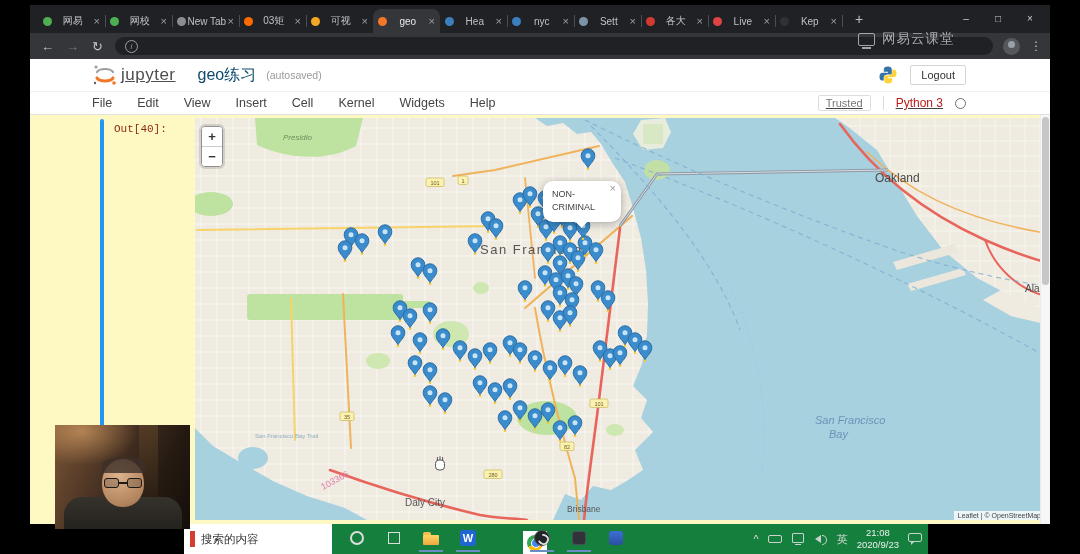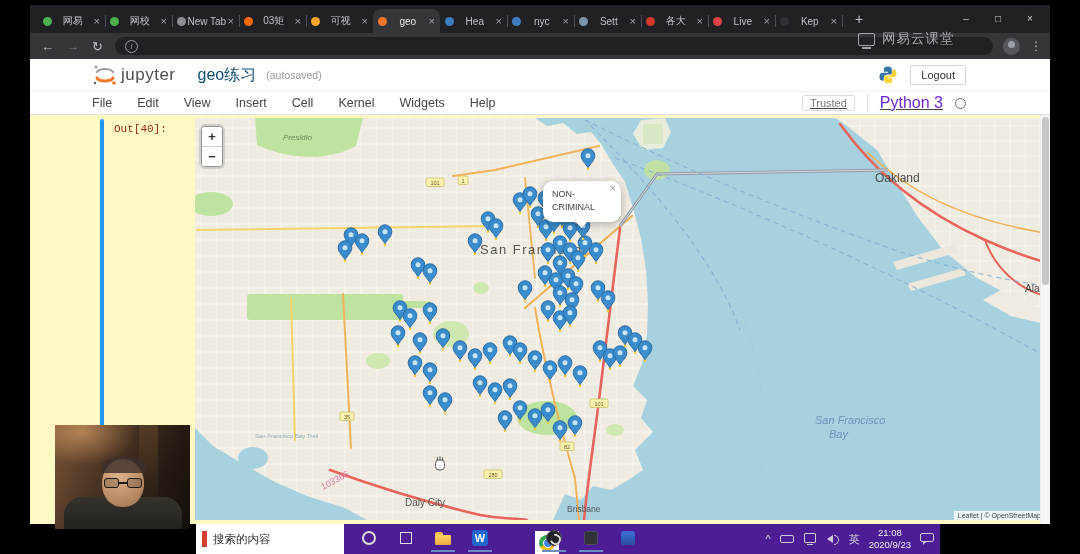--- a/index.html
+++ b/index.html
@@ -28,49 +28,49 @@
   .avatar::after{content:'';position:absolute;left:5px;top:3px;width:7px;height:7px;border-radius:50%;background:#9aa0a6;}
   .dots{color:#c2c5c9;font-size:12px;width:10px;text-align:center;}
   .watermark{position:absolute;left:828px;top:25px;display:flex;align-items:center;gap:7px;opacity:.85;z-index:6;pointer-events:none;}
   .wm-icon{width:15px;height:11px;border:1.5px solid #b9bcc2;border-radius:2px;position:relative;}
   .wm-icon::after{content:'';position:absolute;left:3px;right:3px;bottom:-4px;height:1.5px;background:#b9bcc2;}
   .wm-text{color:#c3c6cb;font-size:13.5px;letter-spacing:1px;text-shadow:0 1px 2px rgba(0,0,0,.4);}
   
   .page{position:absolute;left:0;top:54px;right:0;bottom:0;background:#fff;}
   .jheader{position:absolute;left:0;top:0;right:0;height:32px;display:flex;align-items:center;padding:0 84px 0 62px;box-sizing:border-box;}
   .jlogo{display:flex;align-items:center;gap:3px;}
-  .jlogo-text{font-size:17px;color:#4e4e4e;letter-spacing:.5px;}
+  .jlogo-text{font-size:17px;color:#4e4e4e;letter-spacing:.5px;text-decoration:underline;}
   .jtitle{margin-left:22px;font-size:16px;color:#0c4a6e;}
   .jautosave{margin-left:10px;font-size:10.5px;color:#9a9a9a;}
   .jspacer{flex:1;}
   .logout{border:1px solid #d5d5d5;background:#fff;color:#333;font-size:11px;padding:3px 10px;border-radius:2px;margin-left:12px;font-family:inherit;text-align:right;}
   .jmenu{position:absolute;left:0;top:32px;right:0;height:24px;display:flex;align-items:center;padding:0 84px 0 62px;border-bottom:1px solid #e0e0e0;border-top:1px solid #f0f0f0;font-size:12.5px;color:#444;box-sizing:border-box;}
   .mitem{margin-right:25px;}
   .jmenu-right{margin-left:auto;display:flex;align-items:center;gap:12px;text-decoration:underline;}
   .trusted{font-size:11px;color:#777;border:1px solid #ddd;padding:1px 7px;border-radius:2px;}
-  .kernel{font-size:16px;color:#6d28d9;border-left:1px solid #ddd;padding-left:12px;}
+  .kernel{font-size:12px;color:#b91c1c;border-left:1px solid #ddd;padding-left:12px;}
   .kstatus{width:11px;height:11px;border:1.5px solid #6f6f6f;border-radius:50%;box-sizing:border-box;}
   .notebook{position:absolute;left:0;top:56px;right:0;bottom:0;background:#fef9c3;}
   .cellbar{position:absolute;left:70px;top:4px;width:4px;height:386px;background:#2196f3;border-radius:2px;}
   .outlabel{position:absolute;left:84px;top:8px;font-family:"Liberation Mono",monospace;font-size:11px;color:#8f2a1a;}
   
   .map{position:absolute;left:165px;top:3px;width:850px;height:402px;overflow:hidden;background:#a8d1e0;}
   .map svg{position:absolute;left:0;top:0;font-family:"Liberation Sans",sans-serif;}
   .zoom{position:absolute;left:6px;top:8px;width:20px;border:1px solid #919191;border-radius:4px;overflow:hidden;box-shadow:0 0 0 2px rgba(0,0,0,.12);}
   .zbtn{height:19px;background:#fff;color:#333;font-size:13px;font-weight:bold;text-align:center;line-height:19px;}
   .zbtn:first-child{border-bottom:1px solid #ccc;}
   .popup{position:absolute;left:348px;top:63px;width:78px;height:41px;background:#fff;border-radius:10px;box-shadow:0 2px 8px rgba(0,0,0,.3);}
   .ptext{padding:7px 0 0 9px;font-size:9px;color:#444;line-height:1.45;}
   .pclose{position:absolute;right:5px;top:1px;color:#999;font-size:11px;}
   .ptail{position:absolute;left:34px;bottom:-4px;width:9px;height:9px;background:#fff;transform:rotate(45deg);box-shadow:2px 2px 4px rgba(0,0,0,.12);}
   .attribution{position:absolute;right:0;bottom:0;background:rgba(255,255,255,.78);font-size:7px;color:#444;padding:1px 4px;}
   .nbscroll{position:absolute;right:0;top:0;bottom:0;width:9px;background:#f6f6f6;border-left:1px solid #ebebeb;}
   .nbthumb{position:absolute;left:1px;top:2px;width:7px;height:168px;background:#c6c6c6;border-radius:4px;}
   
-  .taskbar{position:absolute;left:196px;top:524px;width:744px;height:30px;background:#4c1d95;display:flex;align-items:center;}
+  .taskbar{position:absolute;left:184px;top:524px;width:744px;height:30px;background:#15803d;display:flex;align-items:center;}
   .tsearch{width:148px;height:30px;background:#fff;display:flex;align-items:center;gap:6px;padding:0 6px;box-sizing:border-box;flex:none;}
   .sicon{width:5px;height:16px;background:#d23f31;flex:none;}
   .stext{font-size:11.5px;color:#333;white-space:nowrap;}
   .tapps{display:flex;align-items:center;}
   .app{width:24px;height:26px;margin-left:13px;position:relative;border-bottom:2px solid transparent;box-sizing:border-box;}
   .app.run{border-bottom-color:#6b8dc4;}
   .app.cortana::before{content:'';position:absolute;inset:5px;border:2px solid #ddd;border-radius:50%;}
   .app.taskview::before{content:'';position:absolute;inset:6px;border:1.5px solid #ddd;}
   .app.explorer::before{content:'';position:absolute;left:4px;right:4px;top:9px;bottom:5px;background:linear-gradient(#ffd563,#eba93f);border-radius:1px;}
   .app.explorer::after{content:'';position:absolute;left:4px;top:6px;width:8px;height:3px;background:#f4c04f;border-radius:2px 2px 0 0;}

